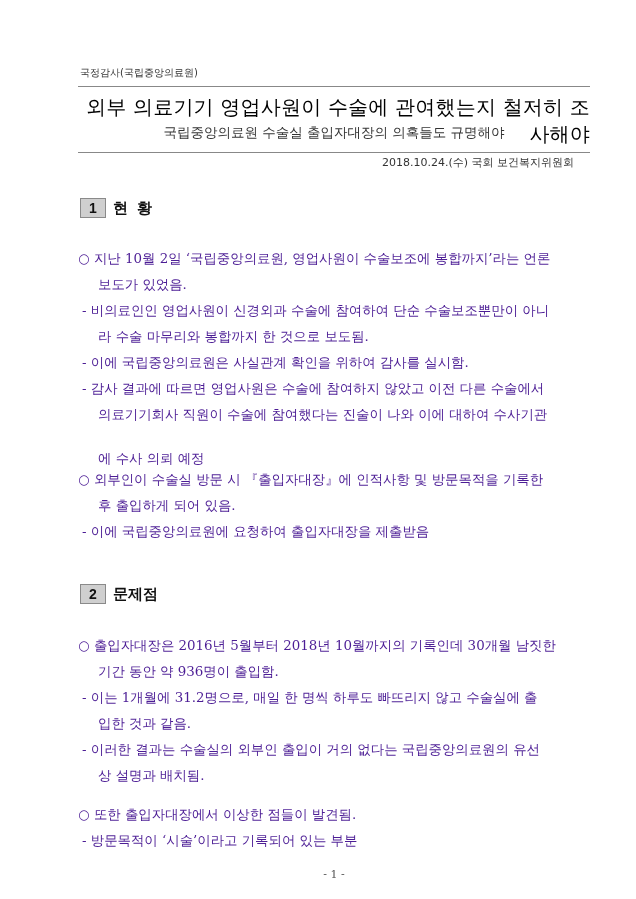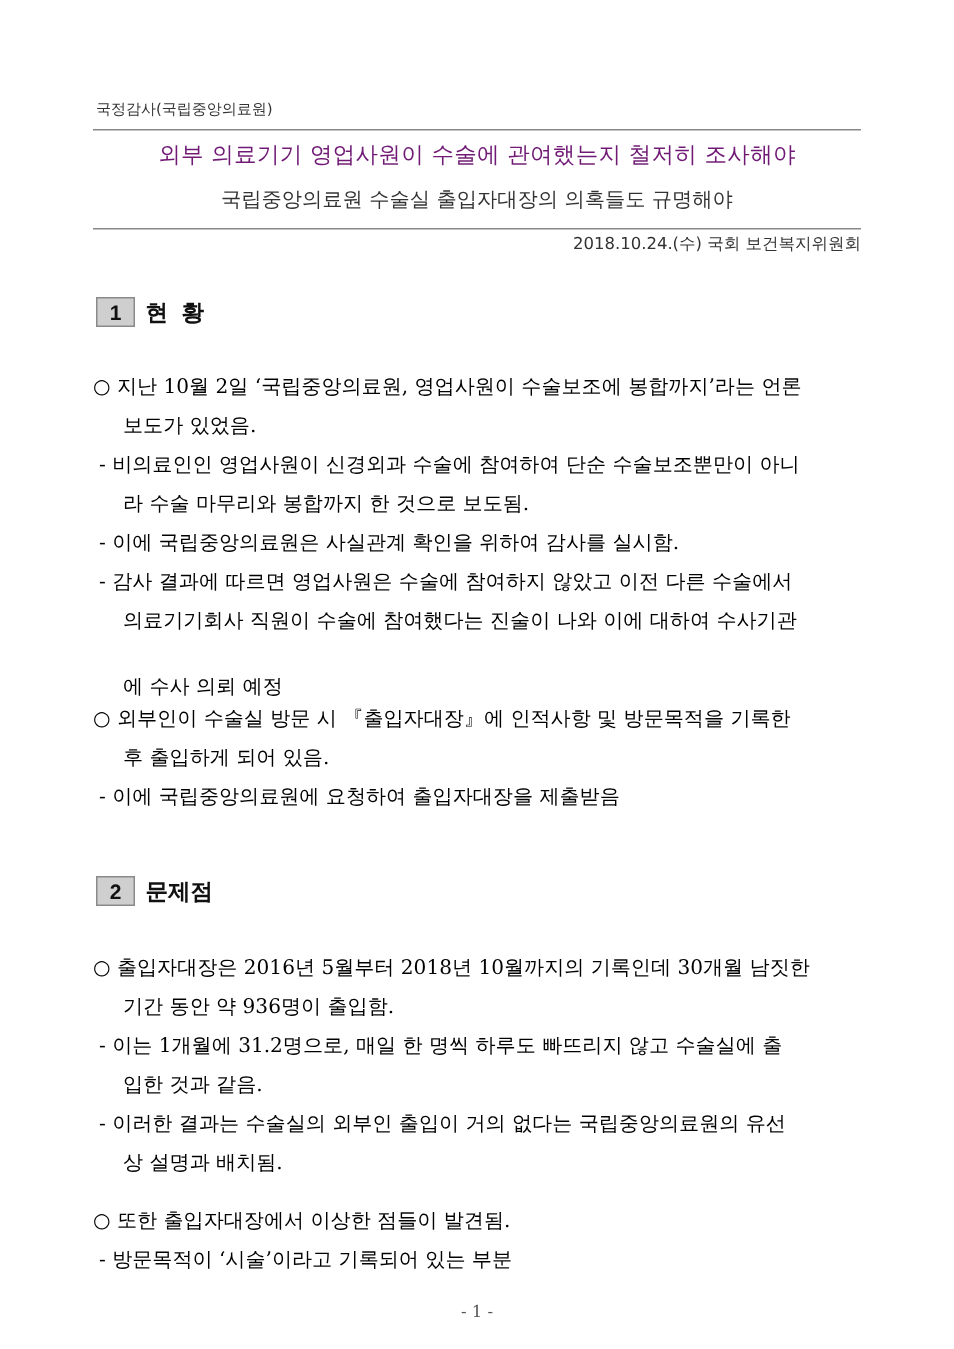--- a/index.html
+++ b/index.html
@@ -1,29 +1,29 @@
 <!DOCTYPE html>
 <html><head>
   <meta charset="utf-8">
   <style>
     html, body { margin: 0; padding: 0; background: #ffffff; }
     body { width: 636px; height: 899px; position: relative; overflow: hidden;
       font-family: "DejaVu Serif", "Liberation Serif", serif; color: #222; }
-    .abs { position: absolute; }
+    .abs { position: absolute; margin-left: 16px; }
     .header-label { left: 64px; top: 66px; font-family: "DejaVu Sans", sans-serif; font-size: 10px; color: #333; }
     .rule { left: 62px; width: 512px; height: 1px; background: #888; }
-    .title { left: 62px; width: 512px; top: 94px; text-align: center; font-size: 15px; letter-spacing: 0.2px; color: #701a75; }
+    .title { left: 62px; width: 512px; top: 94px; text-align: right; font-size: 20px; letter-spacing: 0.2px; color: #000000; }
     .subtitle { left: 62px; width: 512px; top: 124px; text-align: center; font-size: 13.5px; color: #333; }
     .date { right: 62px; top: 155px; font-family: "DejaVu Sans", sans-serif; font-size: 11px; color: #333; }
     .section { left: 64px; display: flex; align-items: center; gap: 7px; }
     .badge { width: 24px; height: 18px; background: #cfcfcf; border: 1px solid #8a8a8a;
       font-family: "Liberation Sans", sans-serif; font-weight: bold; font-size: 14px;
       display: flex; align-items: center; justify-content: center; color: #111; }
     .section-title { font-family: Liberation Mono, monospace; font-weight: bold; font-size: 15px; color: #111; }
-    .line { font-size: 13.4px; line-height: 27px; white-space: nowrap; color: #000000; }
+    .line { font-size: 13.4px; line-height: 27px; white-space: nowrap; color: #4c1d95; }
     .bullet { left: 62px; }
     .dash { left: 66px; }
     .indent { left: 82px; text-align: center; }
     .page-num { left: 0; width: 636px; text-align: center; top: 868px; font-size: 11px; color: #555; }
   </style>
 </head>
 <body>
 
 <div class="abs header-label">국정감사(국립중앙의료원)</div>
 <div class="abs rule" style="top:86px"></div>

